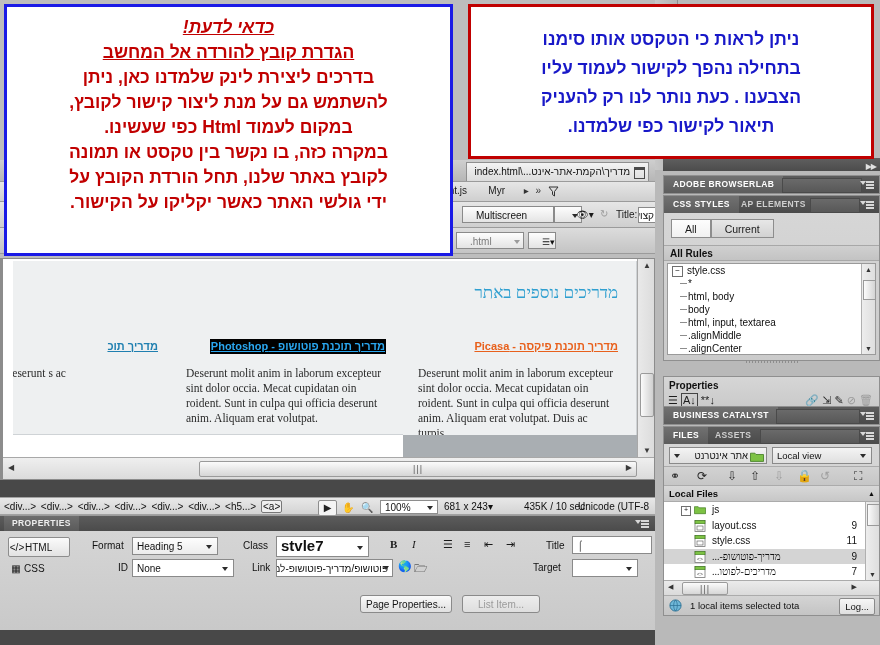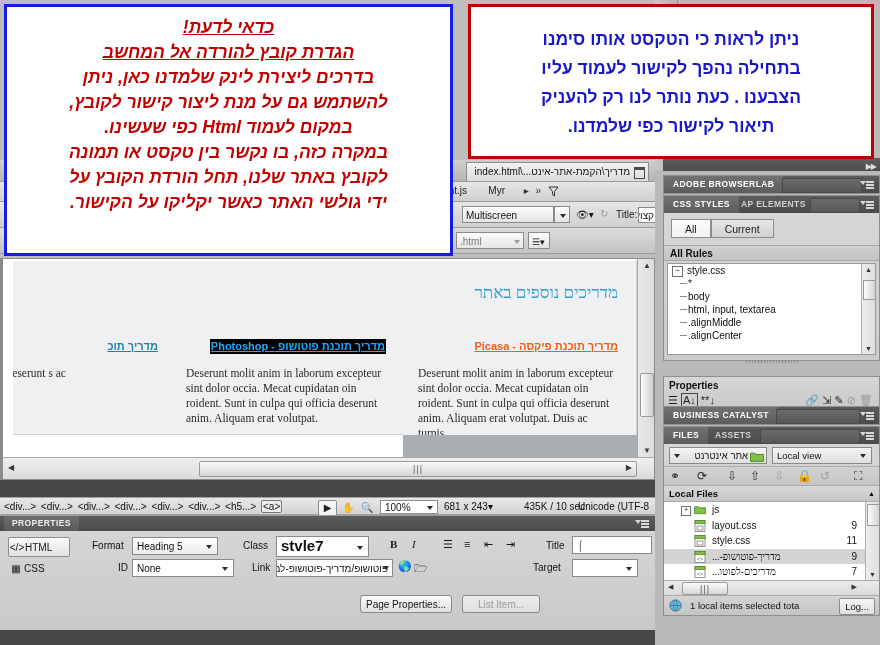--- a/index.html
+++ b/index.html
@@ -89,21 +89,21 @@
 
   .sel-box {
     position: absolute;
     height: 17px;
     border: 1px solid #8a8a8a;
     background: linear-gradient(#fdfdfd,#e4e4e4);
     font-size: 10px;
     line-height: 17px;
     color: #111;
     box-sizing: border-box;
-    padding: 0 3px;
+    padding: 0 13px;
   }
   .sel-arrow {
     position: absolute;
     right: 3px; top: 7px;
     width: 0; height: 0;
     border-left: 3px solid transparent;
     border-right: 3px solid transparent;
     border-top: 4px solid #2b2b2b;
   }
   .lbl-sm { position:absolute; font-size:10px; color:#1a1a1a; }
@@ -674,21 +674,20 @@
     width: 406px; height: 155px;
     border: 3px solid #c00000;
     padding: 18px 16px 0 16px;
   }
   .co-l-line {
     color: #c10000;
     font-size: 17.5px;
     font-weight: bold;
     line-height: 25px;
     white-space: nowrap;
-    font-style: italic;
   }
   .co-l-line.ul { text-decoration: underline; }
   .co-l-line.it { font-style: italic; }
   .co-r-line {
     color: #1818c8;
     font-size: 17.5px;
     font-weight: bold;
     line-height: 29px;
     white-space: nowrap;
   }
@@ -925,20 +924,21 @@
             <span class="seg on">All</span><span class="seg">Current</span>
           </div>
 
           <div class="allrules">All Rules</div>
 
           <div class="rules-list">
             <div class="rule-row root">
               <span class="tree-toggle">−</span><span>style.css</span>
             </div>
             <div class="rule-row rule-child">*</div>
+            <div class="rule-row rule-child">html, body</div>
             <div class="rule-row rule-child">body</div>
             <div class="rule-row rule-child">html, input, textarea</div>
             <div class="rule-row rule-child">.alignMiddle</div>
             <div class="rule-row rule-child">.alignCenter</div>
 
             <div class="rules-vscroll">
               <span class="rv-arrow" style="top:2px;">▲</span>
               <div class="rv-thumb"></div>
               <span class="rv-arrow" style="bottom:2px;">▼</span>
             </div>

